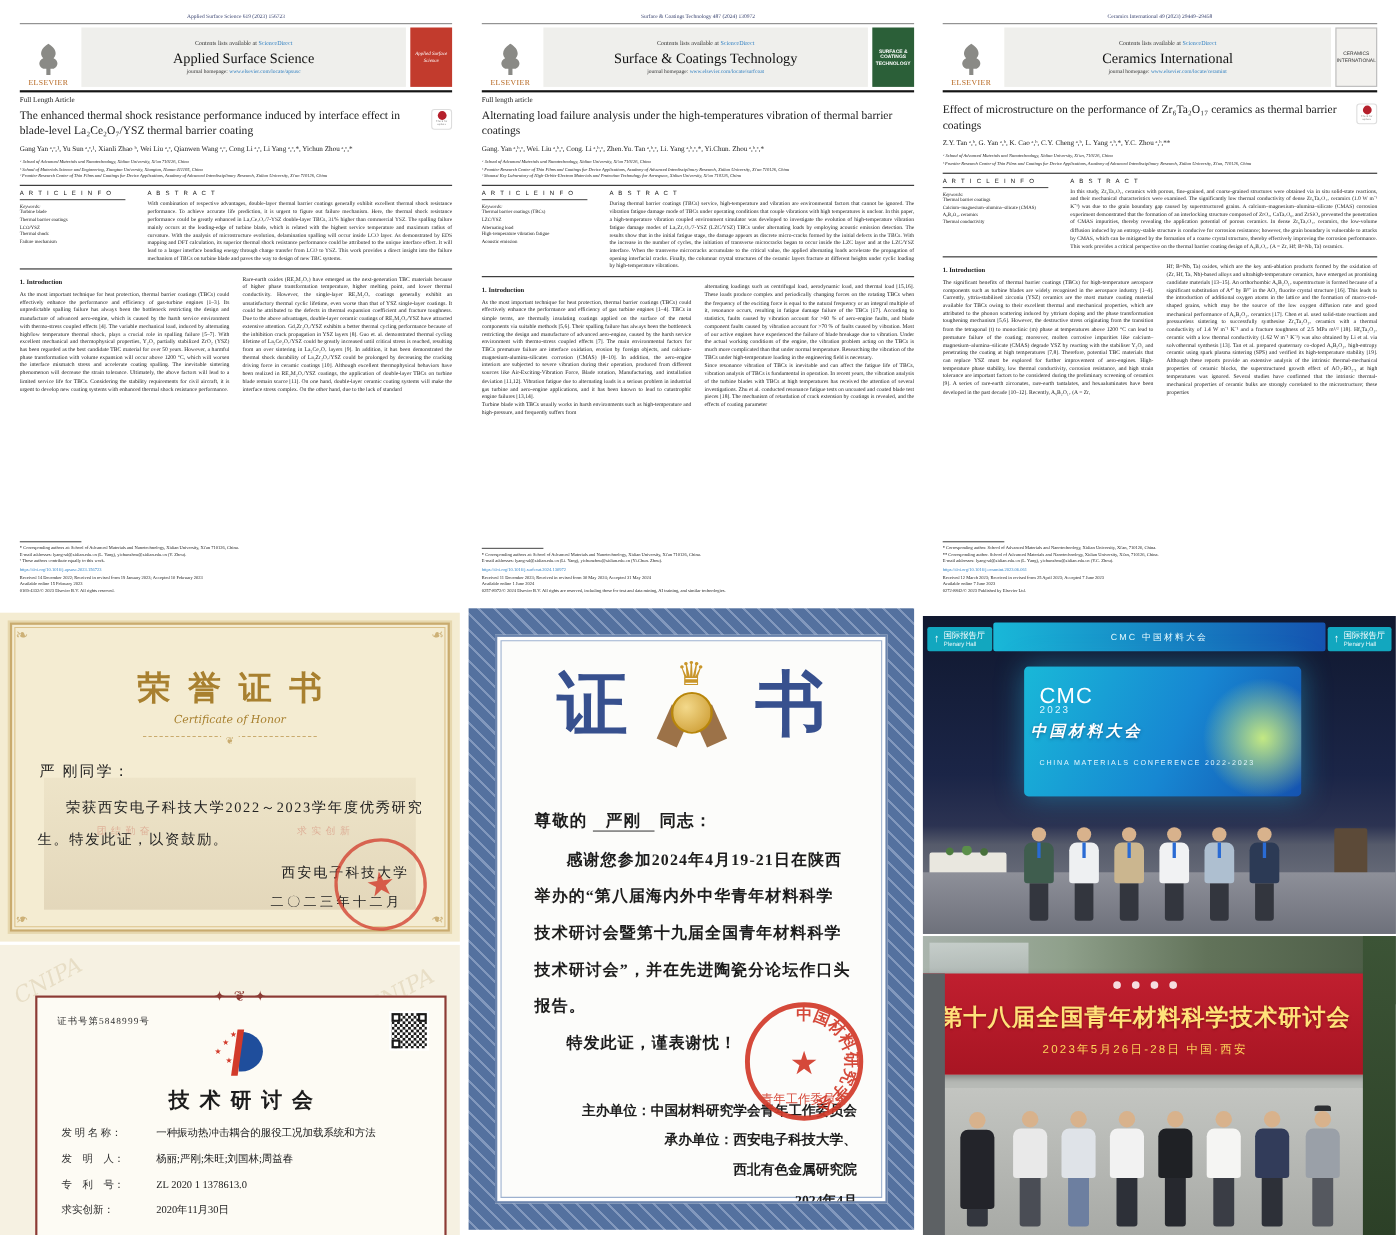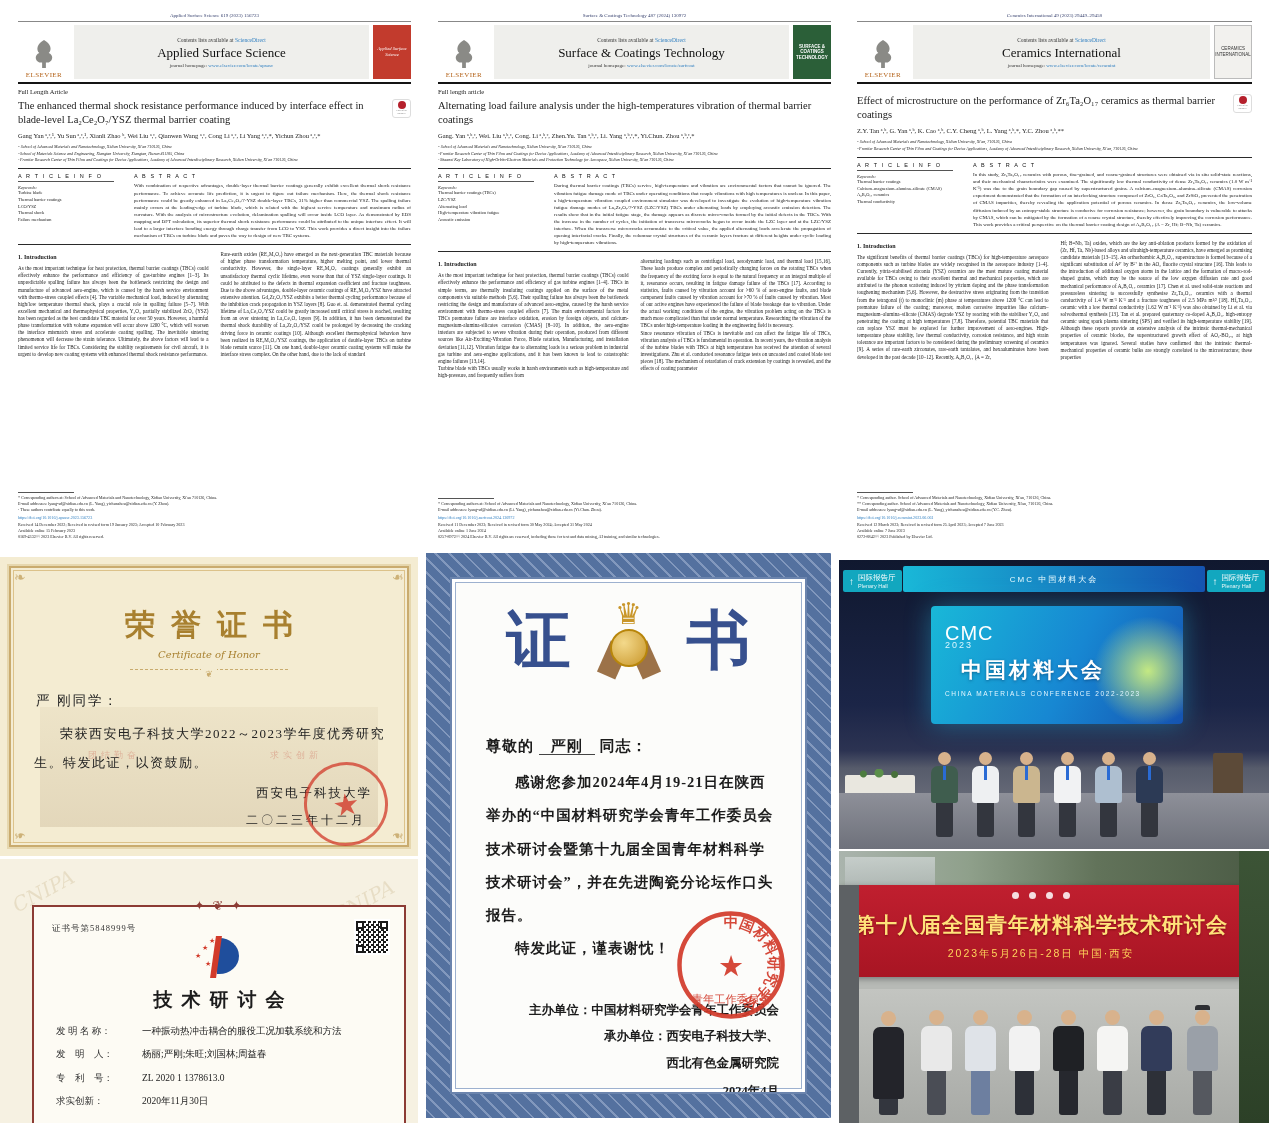--- a/index.html
+++ b/index.html
@@ -118,21 +118,21 @@
   .ph1-sign{position:absolute;top:10px;background:var(--sign_teal);color:#fff;border-radius:2px;padding:3px 6px;display:flex;align-items:center;gap:4px;}
   .ph1-sign.l{left:4px;}
   .ph1-sign.r{right:4px;}
   .ph1-arrow{font-size:10px;}
   .ph1-sign-cn{font-size:7.5px;display:block;}
   .ph1-sign-en{font-size:5.5px;display:block;opacity:.9;}
   .ph1-screen{position:absolute;left:92px;top:46px;width:252px;height:118px;border-radius:4px;background:linear-gradient(115deg,var(--screen_teal) 0%,#1787d2 55%,var(--screen_blue) 100%);box-shadow:0 0 26px rgba(40,180,220,.45);overflow:hidden;}
   .ph1-glow{position:absolute;right:-20px;top:10px;width:110px;height:110px;border-radius:50%;background:radial-gradient(circle,rgba(226,255,120,.85) 0%,rgba(226,255,120,0) 70%);}
   .ph1-brand{position:absolute;left:14px;top:16px;color:#fff;font-weight:normal;font-size:20px;letter-spacing:1px;}
   .ph1-year{position:absolute;left:14px;top:34px;color:#d9f6ff;font-size:9px;letter-spacing:2px;}
-  .ph1-title{position:absolute;left:30px;top:50px;color:#fff;font-weight:bold;font-size:21px;letter-spacing:3px;text-shadow:0 1px 3px rgba(0,40,80,.5);}
+  .ph1-title{position:absolute;left:6px;top:50px;color:#fff;font-weight:bold;font-size:14px;letter-spacing:3px;text-shadow:0 1px 3px rgba(0,40,80,.5);font-style:italic;}
   .ph1-sub{position:absolute;left:14px;top:84px;color:#e3f6ff;font-size:6.5px;letter-spacing:1.6px;}
   .ph1-desk{position:absolute;left:6px;bottom:40px;width:70px;height:34px;background:#e9e7df;border-radius:2px;}
   .ph1-flower{position:absolute;left:14px;bottom:70px;width:52px;height:10px;background:radial-gradient(circle at 20% 50%,#4d7c3f 3px,transparent 4px),radial-gradient(circle at 50% 40%,#5b8f4a 4px,transparent 5px),radial-gradient(circle at 80% 55%,#47703a 3px,transparent 4px);}
   .ph1-podium{position:absolute;right:26px;bottom:44px;width:30px;height:52px;background:#5c4a38;border-radius:2px 2px 0 0;}
   .person{position:absolute;}
   .person .head{width:13px;height:13px;border-radius:50%;background:#d8b28c;margin:0 auto;}
   .person .torso{width:27px;height:37px;border-radius:7px 7px 3px 3px;margin:1px auto 0;position:relative;}
   .person .lanyard{position:absolute;left:50%;top:0;width:3px;height:14px;margin-left:-1.5px;background:#2a6bd4;}
   .person .legs{width:17px;height:34px;background:#33363e;margin:0 auto;border-radius:0 0 3px 3px;}
   .person .cap{width:15px;height:5px;background:#2d2f33;border-radius:3px 3px 0 0;margin:0 auto;}
@@ -444,21 +444,21 @@
         </span>
         <span class="bc-zi">书</span>
       </div>
       <div class="bc-text">
         <div class="bc-greet">
           <span>尊敬的</span>
           <span class="bc-name">严刚</span>
           <span>同志：</span>
         </div>
         <div class="bc-line" style="text-indent:2em">感谢您参加2024年4月19-21日在陕西</div>
-        <div class="bc-line">举办的“中国材料研究学会青年工作委员会</div>
+        <div class="bc-line">举办的“第八届海内外中华青年材料科学</div>
         <div class="bc-line">技术研讨会暨第十九届全国青年材料科学</div>
         <div class="bc-line">技术研讨会”，并在先进陶瓷分论坛作口头</div>
         <div class="bc-line">报告。</div>
         <div class="bc-thanks">特发此证，谨表谢忱！</div>
       </div>
       <div class="bc-orgs">
         <div>主办单位：中国材料研究学会青年工作委员会</div>
         <div>承办单位：西安电子科技大学、</div>
         <div>西北有色金属研究院</div>
         <div class="bc-date">2024年4月</div>

